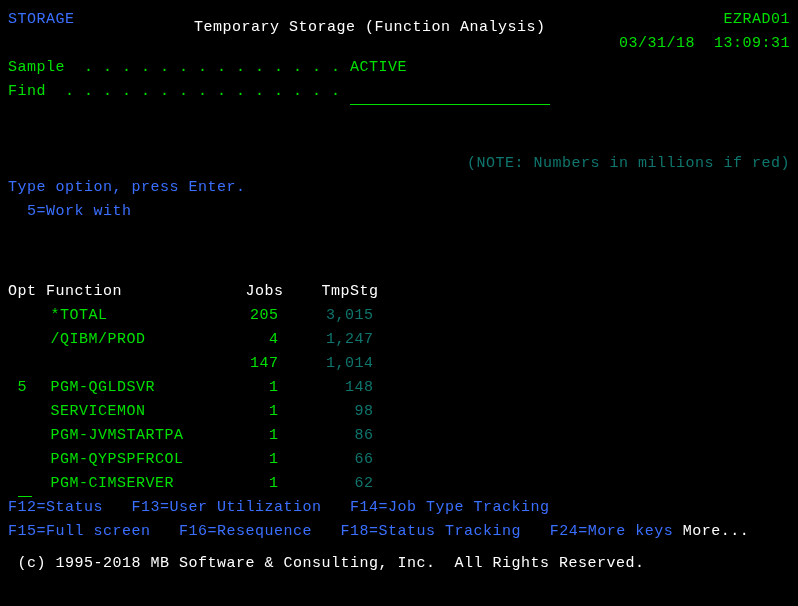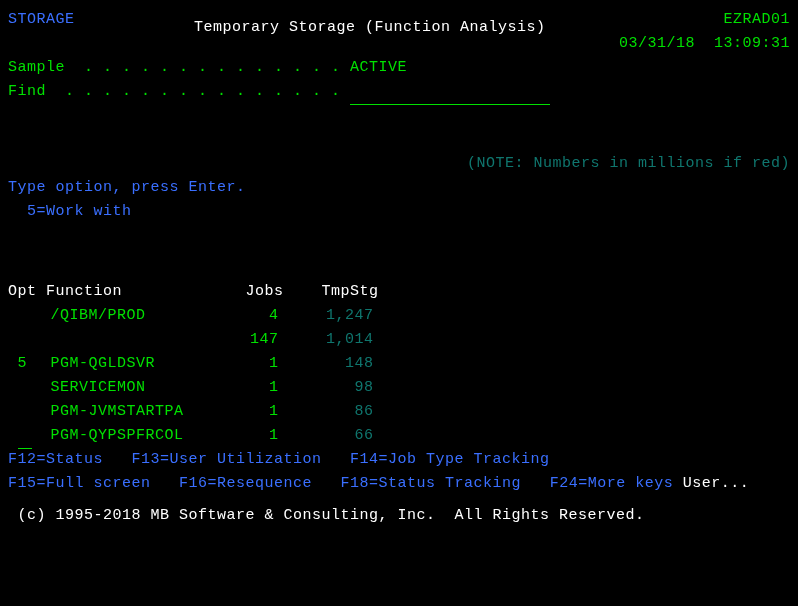--- a/index.html
+++ b/index.html
@@ -73,25 +73,27 @@
 
 <div class="row blue">Type option, press Enter.</div>
 <div class="row blue">  <span>5=Work with</span></div>
 
 <div class="row"></div>
 <div class="row"></div>
 
 <div class="row white"><span>Opt</span> <span>Function</span>             <span>Jobs</span>    <span>TmpStg</span></div>
 
 <div id="rows">
+    <div class="row"> <input class="input-field" style="">  <span class="green">*TOTAL          </span><span class="green">     205</span><span class="red">     3,015</span></div>
     <div class="row"> <input class="input-field" style="">  <span class="green">/QIBM/PROD      </span><span class="green">       4</span><span class="red">     1,247</span></div>
     <div class="row"> <input class="input-field" style="">  <span class="green">                </span><span class="green">     147</span><span class="red">     1,014</span></div>
     <div class="row"> <input class="input-field" value="5" style="">  <span class="green">PGM-QGLDSVR     </span><span class="green">       1</span><span class="red">       148</span></div>
     <div class="row"> <input class="input-field" style="">  <span class="green">SERVICEMON      </span><span class="green">       1</span><span class="red">        98</span></div>
     <div class="row"> <input class="input-field" style="">  <span class="green">PGM-JVMSTARTPA  </span><span class="green">       1</span><span class="red">        86</span></div>
     <div class="row"> <input class="input-field" style="">  <span class="green">PGM-QYPSPFRCOL  </span><span class="green">       1</span><span class="red">        66</span></div>
+    <div class="row"> <input class="input-field" style="">  <span class="green">PGM-CIMSERVER   </span><span class="green">       1</span><span class="red">        62</span></div>
   </div>
 
 <div class="row blue"><span>F12=Status</span>   <span>F13=User Utilization</span>   <span>F14=Job Type Tracking</span></div>
 
-<div class="row"><span class="blue">F15=Full screen</span>   <span class="blue">F16=Resequence</span>   <span class="blue">F18=Status Tracking</span>   <span class="blue">F24=More keys</span> <span class="white">User...</span></div>
+<div class="row"><span class="blue">F15=Full screen</span>   <span class="blue">F16=Resequence</span>   <span class="blue">F18=Status Tracking</span>   <span class="blue">F24=More keys</span> <span class="white">More...</span></div>
 
 <div class="row white"> <span>(c) 1995-2018 MB Software &amp; Consulting, Inc.  All Rights Reserved.</span></div>
 
 </body></html>

